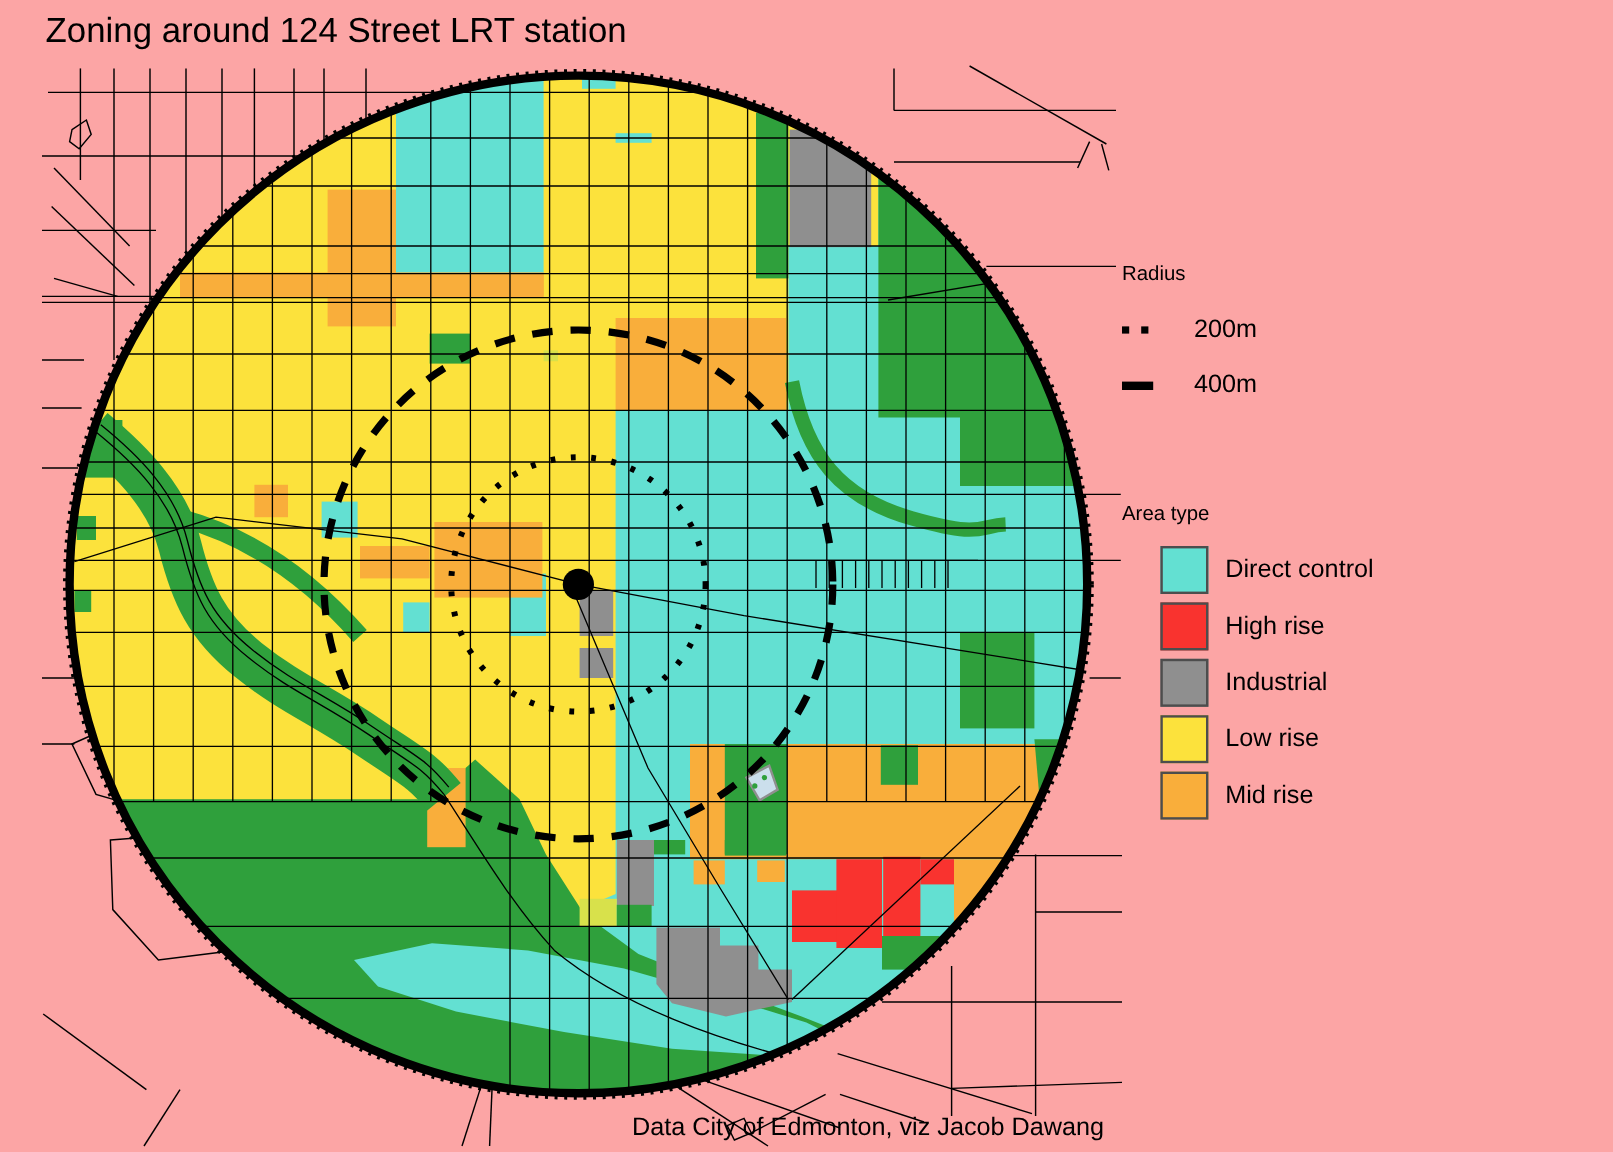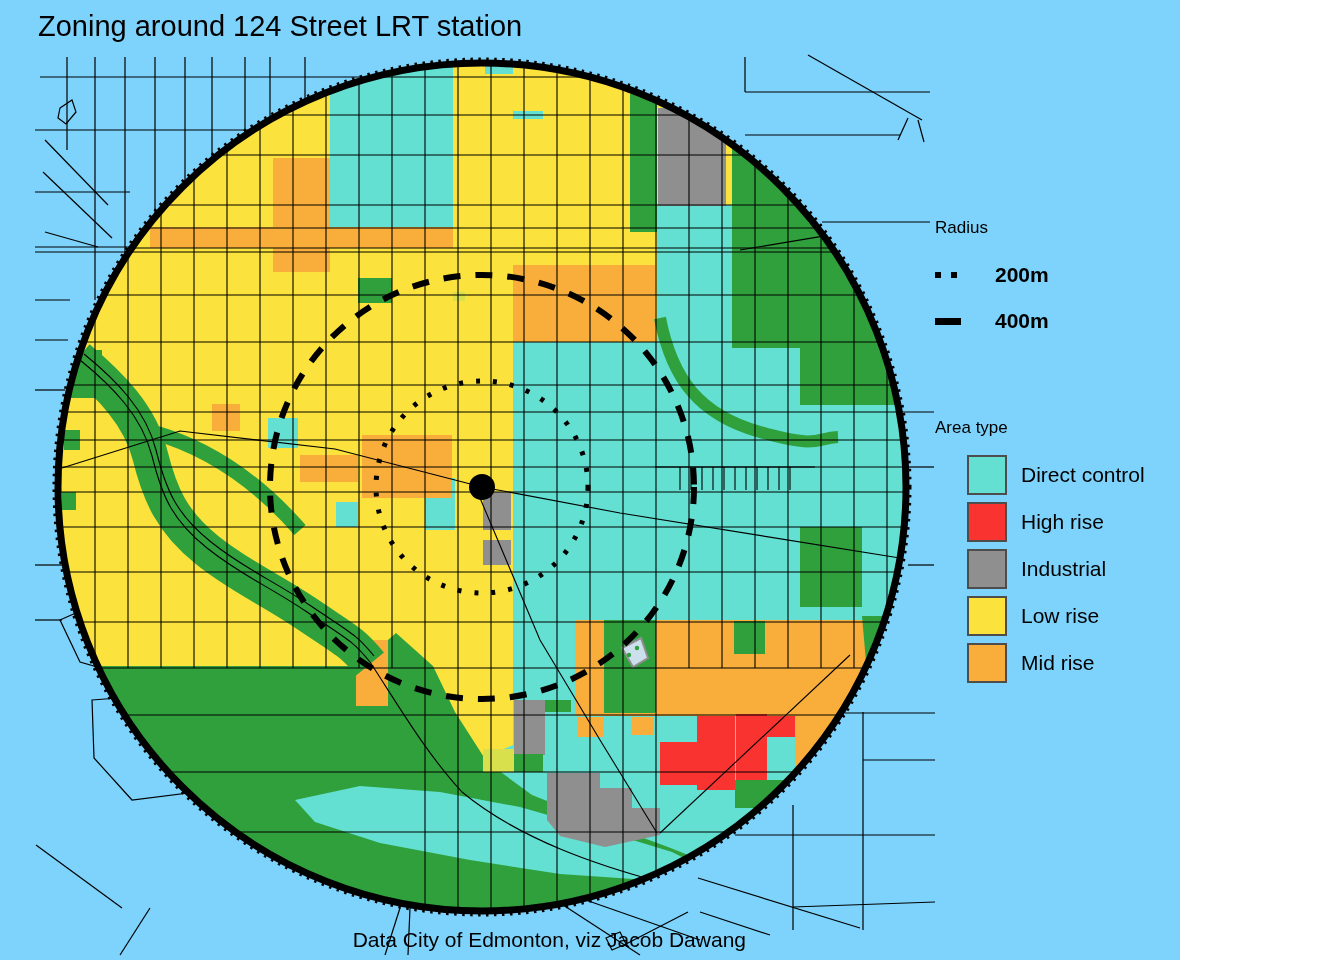--- a/index.html
+++ b/index.html
@@ -1,31 +1,31 @@
 <!DOCTYPE html>
 <html><head>
 <meta charset="utf-8">
 <style>
   html,body{margin:0;padding:0;background:#fff;}
-  .stage{position:relative;width:1180px;height:960px;background:#7dd3fc;overflow:hidden;
+  .stage{position:relative;width:1344px;height:960px;background:#fca5a5;overflow:hidden;
          font-family:"Liberation Sans", sans-serif;color:#000;}
   .page-title{position:absolute;left:38px;top:10px;font-size:29px;font-weight:400;letter-spacing:0;}
   #mapsvg{position:absolute;left:0;top:0;}
   .legend{position:absolute;left:935px;top:218px;width:400px;}
   .legend-title{font-size:17px;margin-bottom:14px;}
-  .radius-row{display:flex;align-items:center;height:46px;font-weight:bold;}
+  .radius-row{display:flex;align-items:center;height:46px;}
   .radius-sample{width:46px;display:flex;align-items:center;gap:10px;flex:0 0 46px;}
   .dot{width:6px;height:6px;background:#000;display:inline-block;}
   .dash400{width:26px;height:7px;background:#000;display:inline-block;}
   .dash800{width:38px;height:8px;background:#000;display:inline-block;}
   .radius-label,.area-label{font-size:21px;padding-left:14px;}
   .area-legend{position:absolute;left:935px;top:418px;width:409px;}
   .area-row{display:flex;align-items:center;height:46px;margin-bottom:1px;margin-left:32px;}
   .swatch{width:40px;height:40px;border:2px solid #4d4d4d;flex:0 0 40px;box-sizing:border-box;}
-  .caption{position:absolute;top:928px;right:434px;font-size:21px;white-space:nowrap;margin-left:40px;}
+  .caption{position:absolute;top:928px;right:424px;font-size:21px;white-space:nowrap;margin-left:40px;}
 </style>
 </head>
 <body>
 
 <div class="stage">
 
   <svg id="mapsvg" width="1344" height="960" viewBox="0 0 1344 960">
       <clipPath id="circ">
         <circle cx="482" cy="487" r="424"></circle>
       </clipPath>

